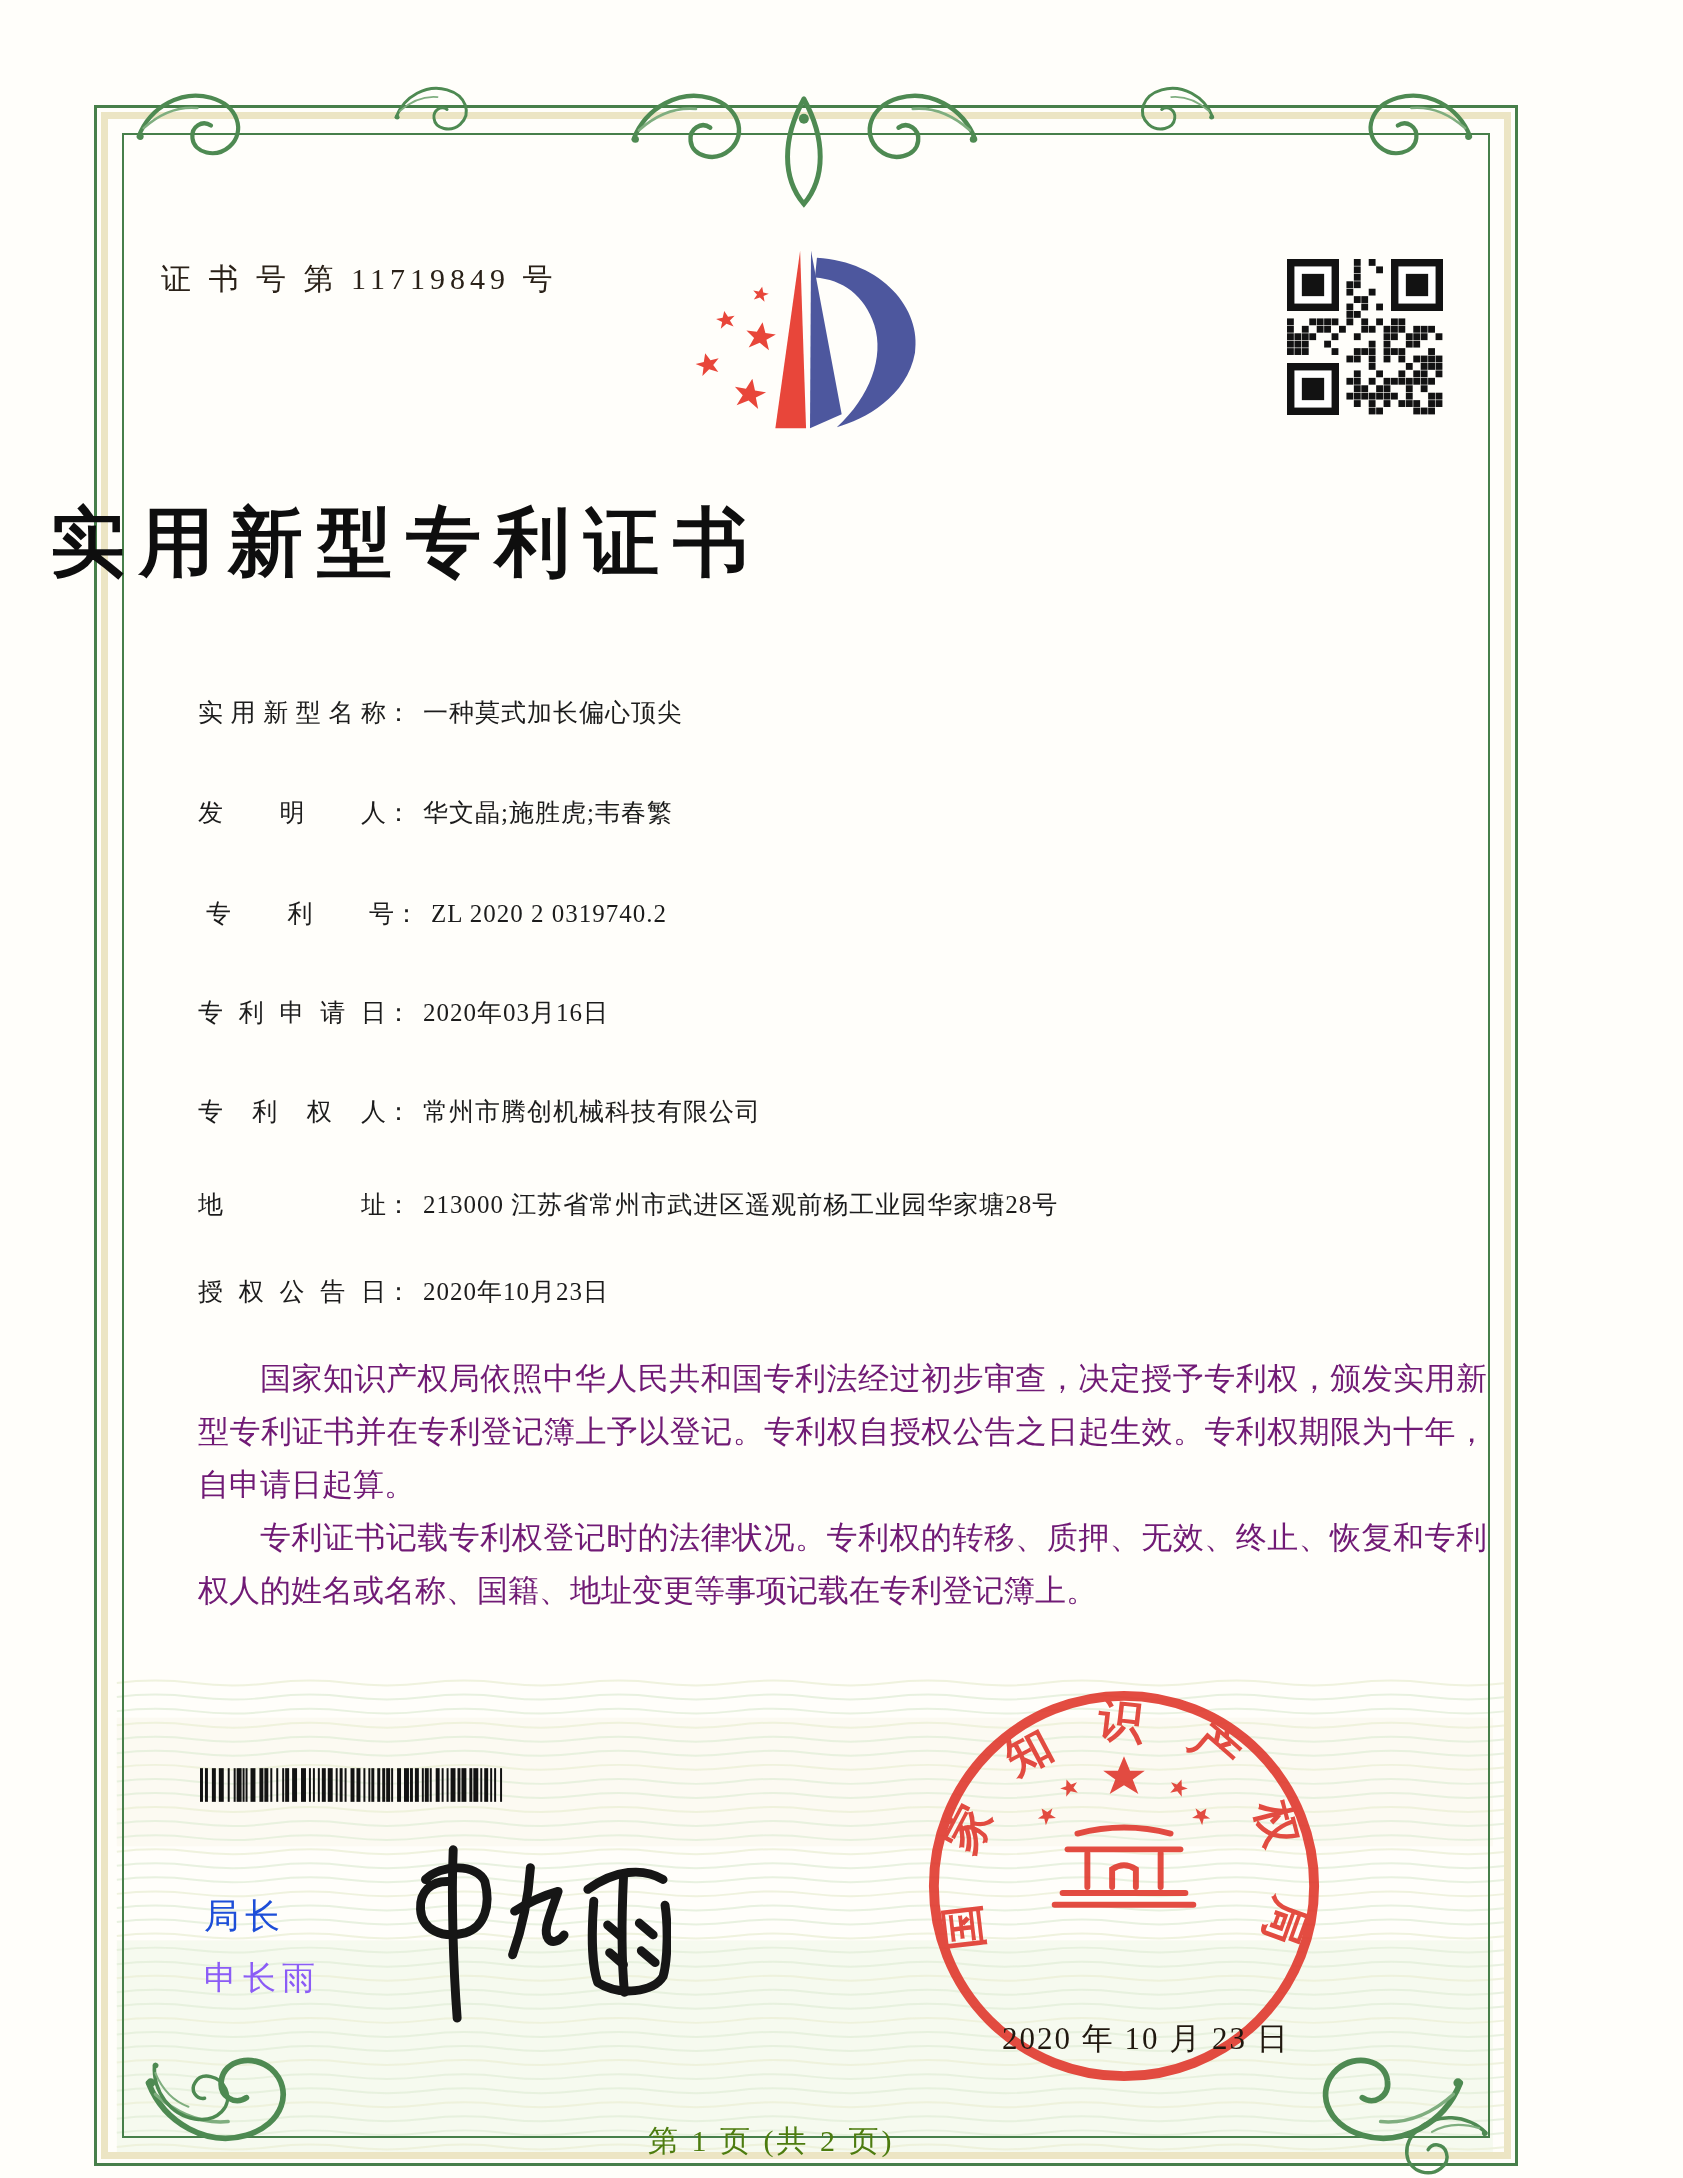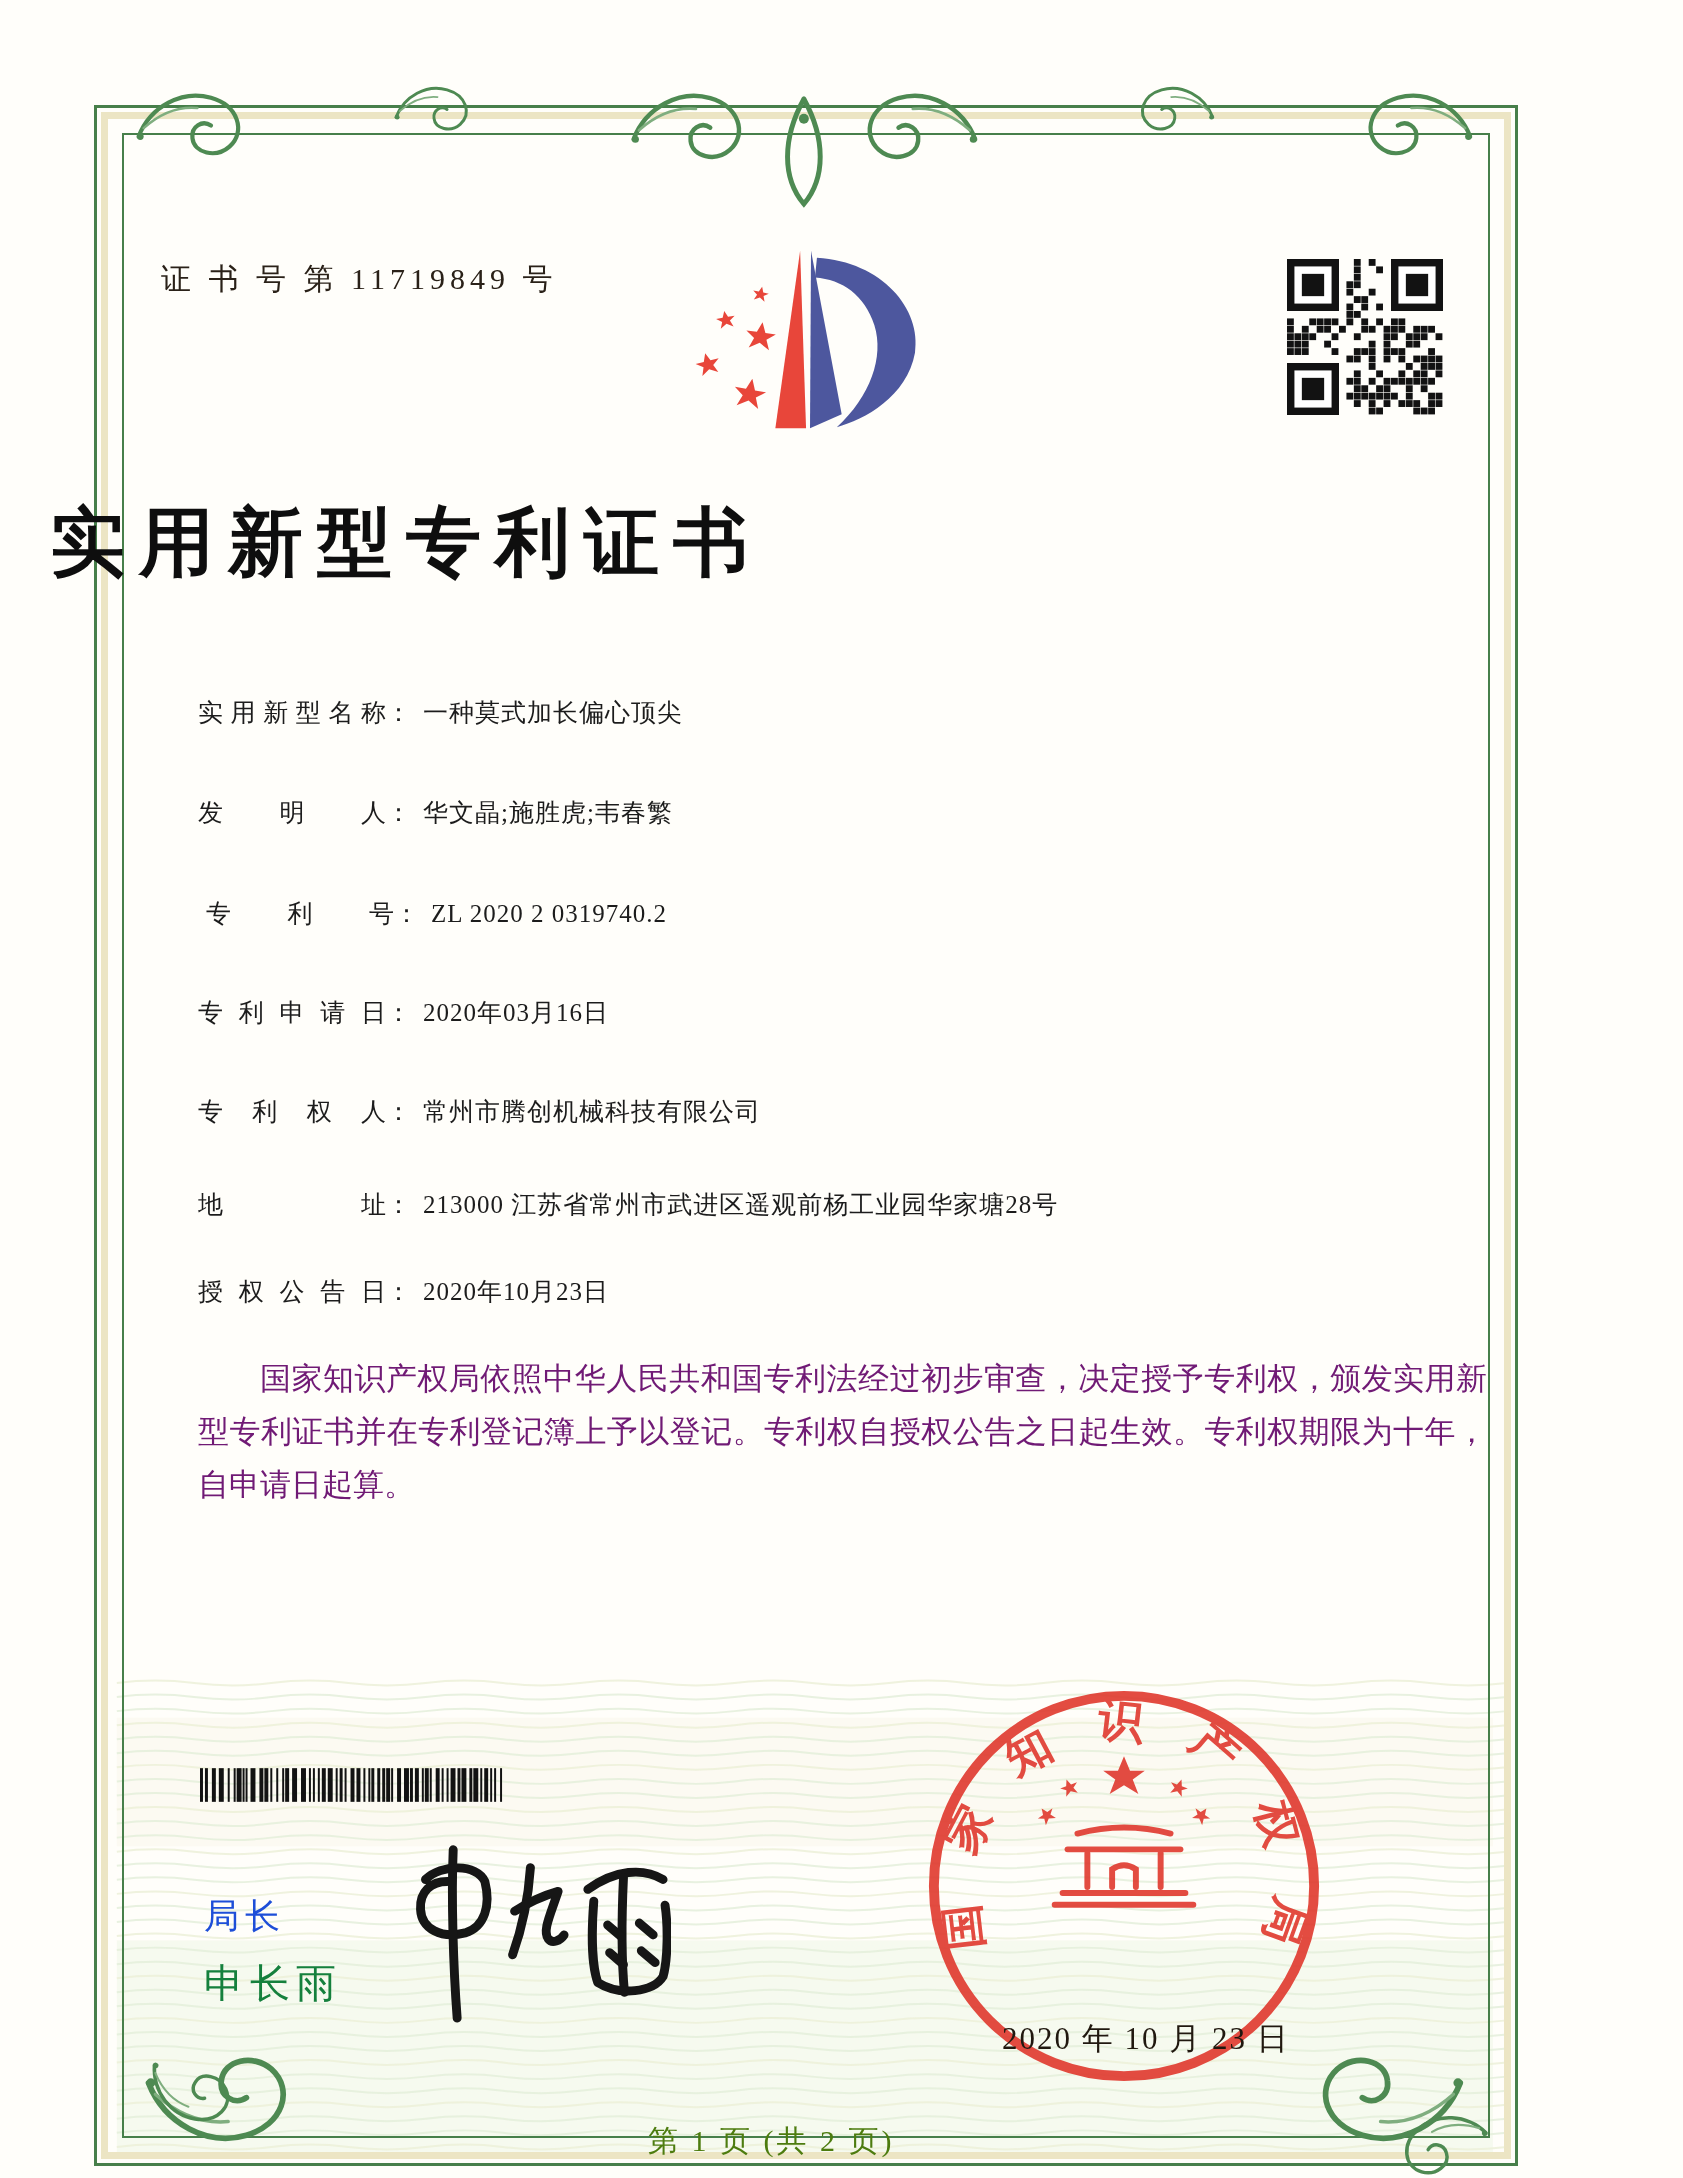--- a/index.html
+++ b/index.html
@@ -31,21 +31,21 @@
   .grant-right .flabel{width:184px;}
   
   .bodytext{left:198px;top:1352px;width:1289px;font-size:31px;line-height:53px;
     text-align:justify;color:#701a75;}
   .bodytext p{margin:0;text-indent:2em;}
   
   .barcode{left:200px;top:1768px;}
   .signoff-role{left:204px;top:1893px;font-family:"Liberation Sans","DejaVu Sans",sans-serif;
     font-size:35px;letter-spacing:6px;color:#1d4ed8;}
   .signoff-name{left:204px;top:1956px;font-family:"Liberation Sans","DejaVu Sans",sans-serif;
-    font-size:40px;letter-spacing:6px;color:#15803d;}
+    font-size:33px;letter-spacing:6px;color:#8b5cf6;}
   .signature{left:374px;top:1828px;}
   .seal{left:921px;top:1683px;}
   .seal-date{left:1002px;top:2018px;font-size:31px;letter-spacing:2px;color:#20180f;z-index:9;}
   .footer{left:648px;top:2121px;font-size:30px;letter-spacing:3px;color:#4d7c0f;}
   svg{display:block;}
 </style>
 </head>
 <body>
 
 <svg class="abs" width="1683" height="2178" style="left:0;top:0;z-index:0;" id="wavelayer" viewBox="0 0 1700 2200">
@@ -290,20 +290,21 @@
 </div>
 <div class="frow" style="top:1188px;z-index:3;">
   <span class="flabel">地址</span><span class="fcolon">：</span><span class="fvalue">213000 江苏省常州市武进区遥观前杨工业园华家塘28号</span>
 </div>
 <div class="frow" style="top:1275px;z-index:3;">
   <span class="flabel">授权公告日</span><span class="fcolon">：</span><span class="fvalue">2020年10月23日</span>
 </div>
 
 <div class="abs bodytext" style="z-index:3;">
   <p>国家知识产权局依照中华人民共和国专利法经过初步审查，决定授予专利权，颁发实用新型专利证书并在专利登记簿上予以登记。专利权自授权公告之日起生效。专利权期限为十年，自申请日起算。</p>
+  <p>专利证书记载专利权登记时的法律状况。专利权的转移、质押、无效、终止、恢复和专利权人的姓名或名称、国籍、地址变更等事项记载在专利登记簿上。</p>
 </div>
 
 <svg class="abs barcode" width="307" height="34" viewBox="0 0 310 34" id="barcode" style="z-index:3;">
     <rect x="0" y="0" width="3" height="34" fill="#121212"></rect>
     <rect x="5" y="0" width="3" height="34" fill="#121212"></rect>
     <rect x="12" y="0" width="4" height="34" fill="#121212"></rect>
     <rect x="19" y="0" width="5" height="34" fill="#121212"></rect>
     <rect x="28" y="0" width="2" height="34" fill="#121212"></rect>
     <rect x="34" y="0" width="2" height="34" fill="#121212"></rect>
     <rect x="37" y="0" width="5" height="34" fill="#121212"></rect>

